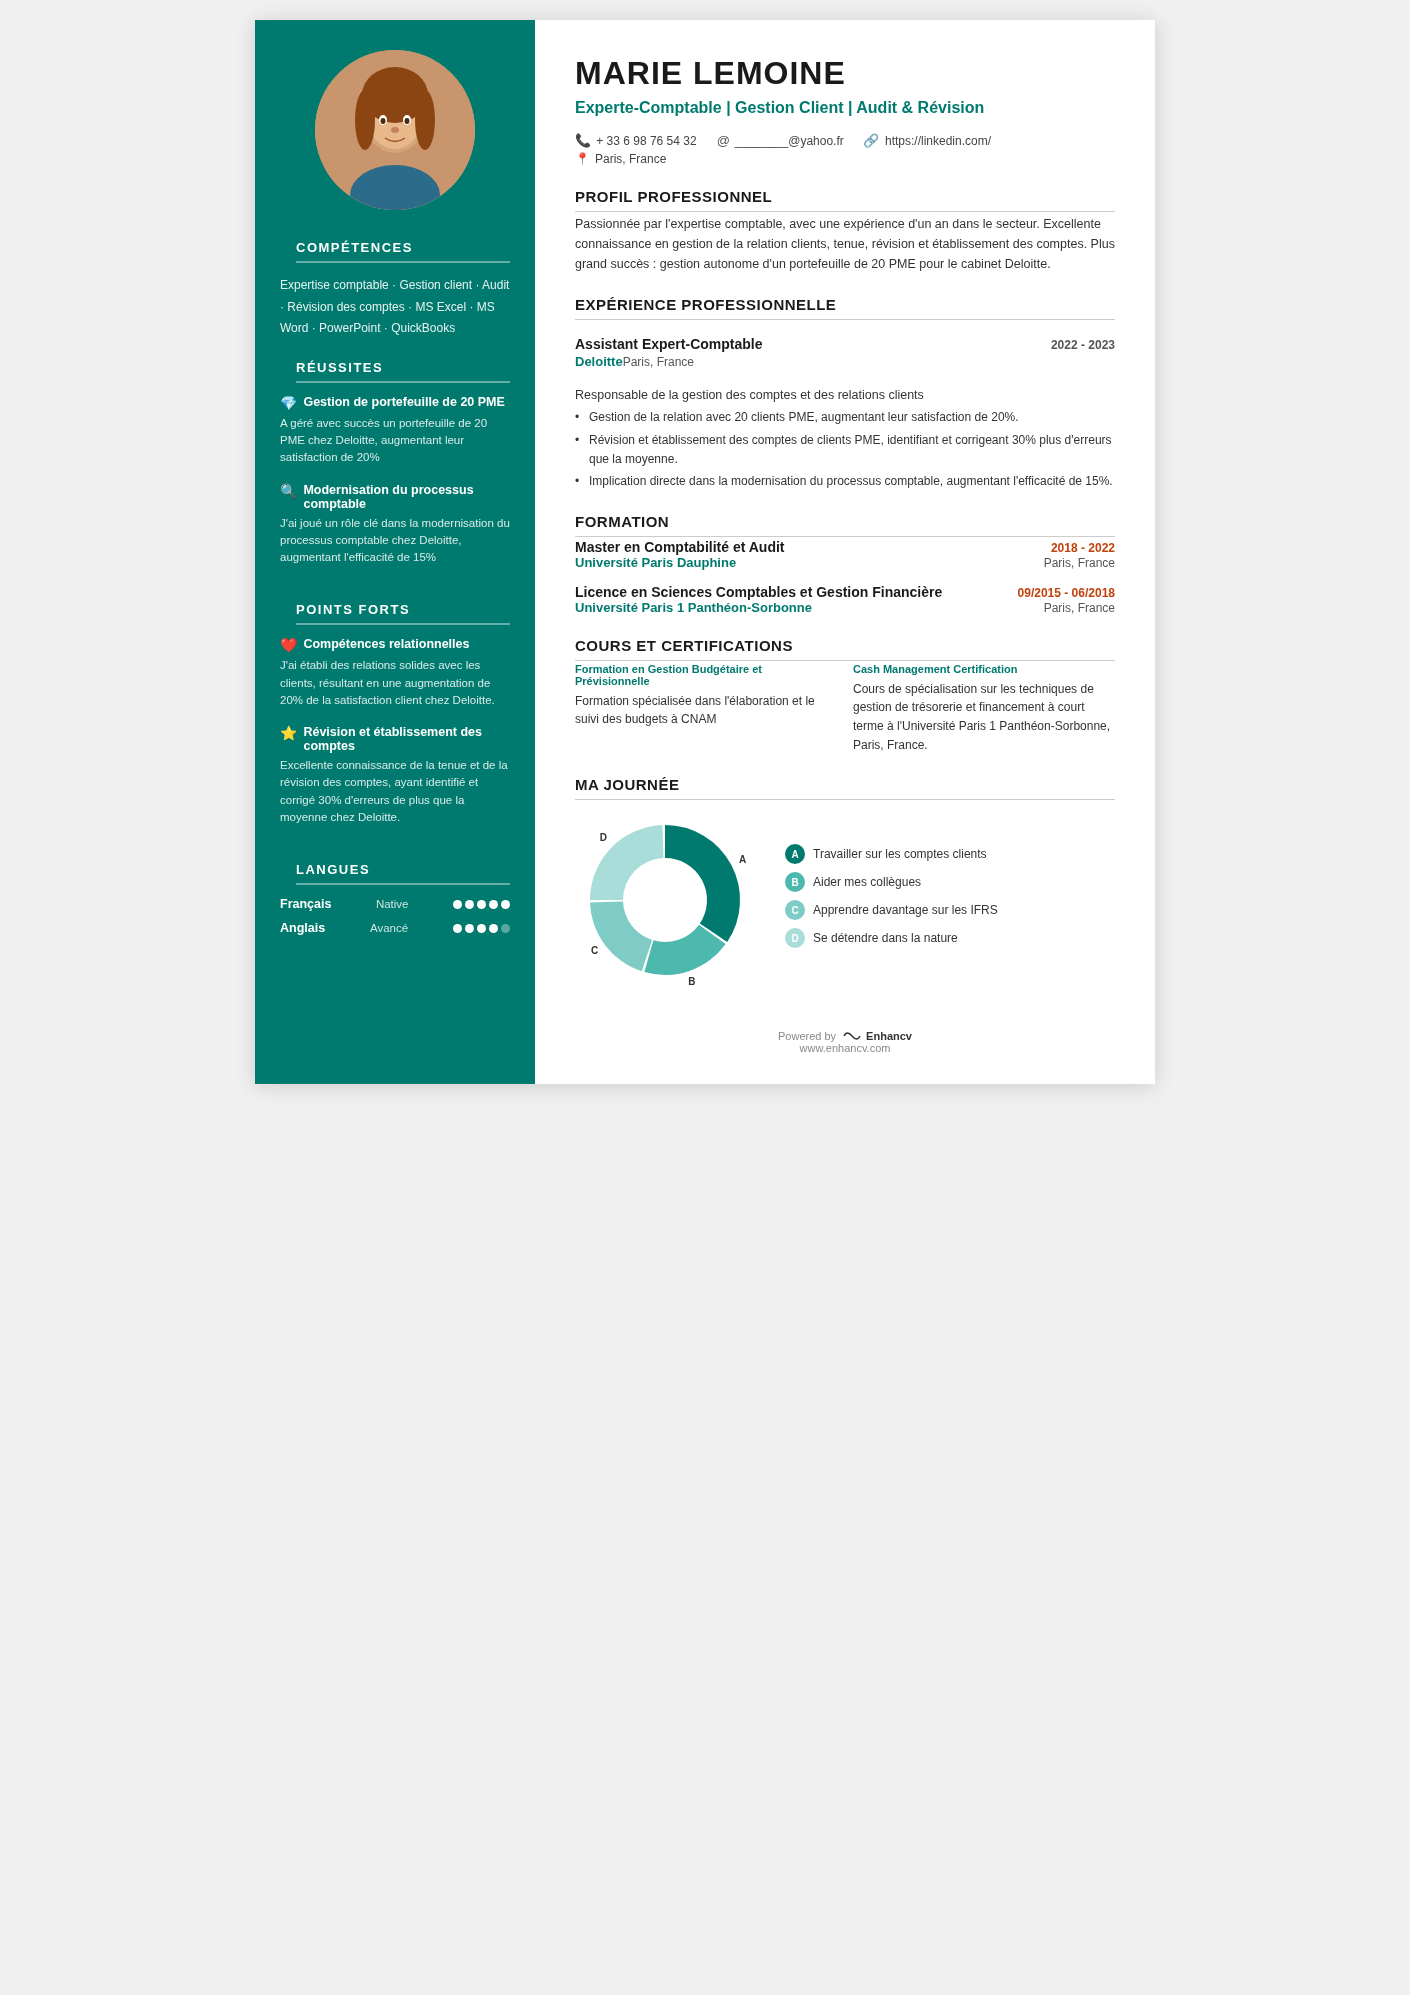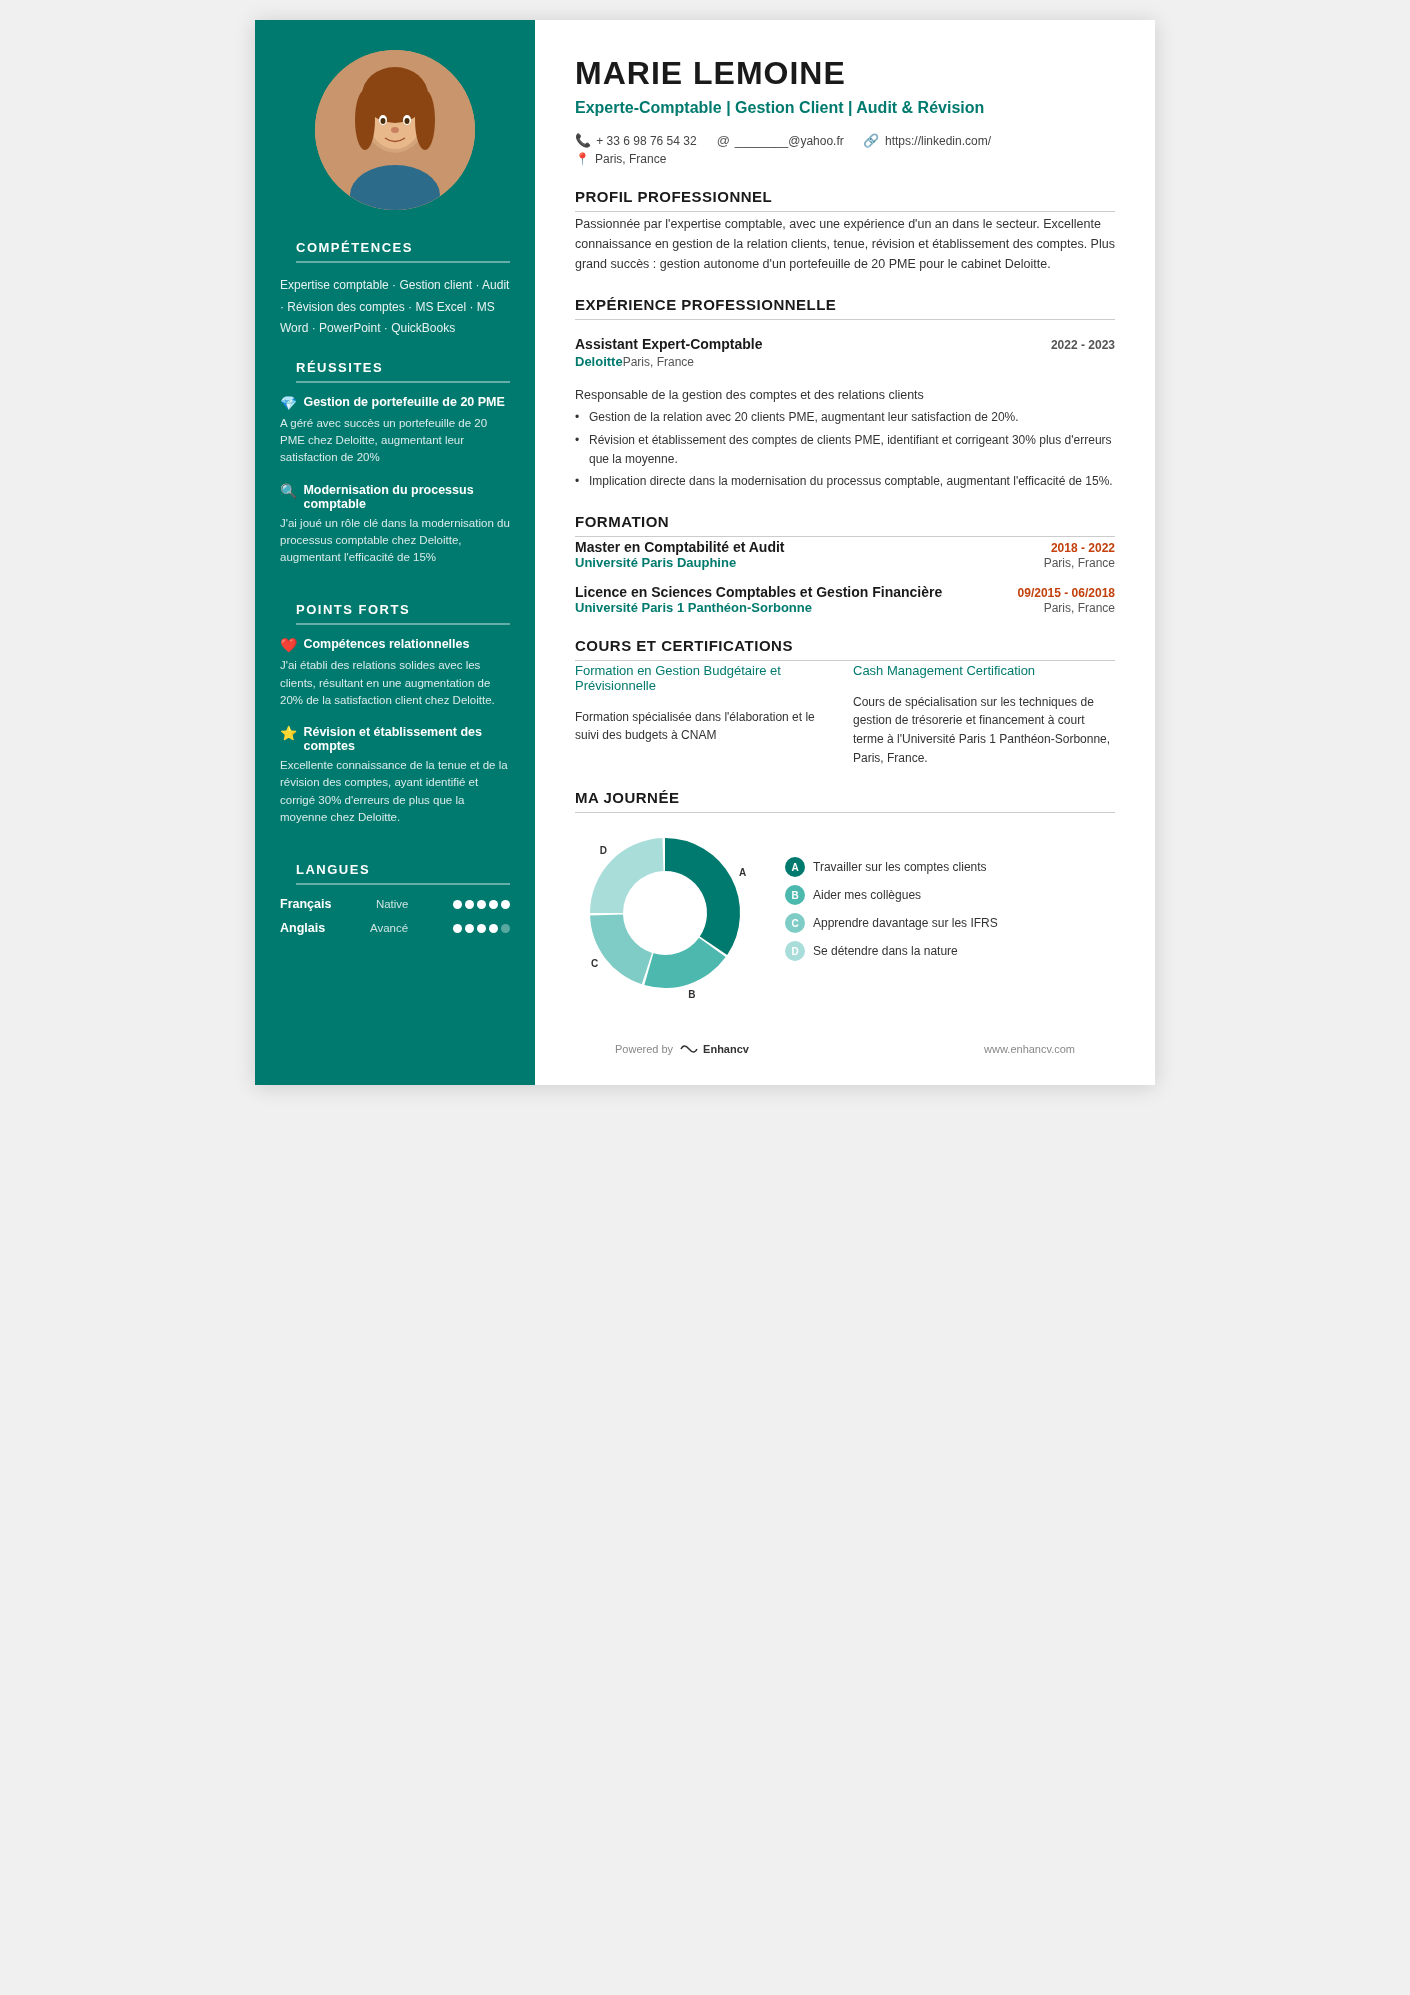--- a/index.html
+++ b/index.html
@@ -276,24 +276,24 @@
       justify-content: space-between;
       align-items: baseline;
     }
     .cert-grid {
       display: grid;
       grid-template-columns: 1fr 1fr;
       gap: 16px;
     }
     .cert-item {}
     .cert-title {
-      font-size: 13px;
-      font-weight: 400;
+      font-size: 11px;
+      font-weight: 700;
       color: #007a6e;
-      margin-bottom: 15px;
+      margin-bottom: 5px;
     }
     .cert-desc {
       font-size: 12px;
       color: #333;
       line-height: 1.55;
     }
     
     .journee-content {
       display: flex;
       align-items: center;
@@ -332,20 +332,21 @@
     
     .footer {
       display: flex;
       justify-content: space-between;
       align-items: center;
       padding: 20px 40px 0 40px;
       font-size: 11px;
       color: #888;
       border-top: none;
       margin-top: 20px;
+      flex-direction: column;
     }
     .footer-left {
       display: flex;
       align-items: center;
       gap: 6px;
     }
   </style>
 </head>
 <body>
 

